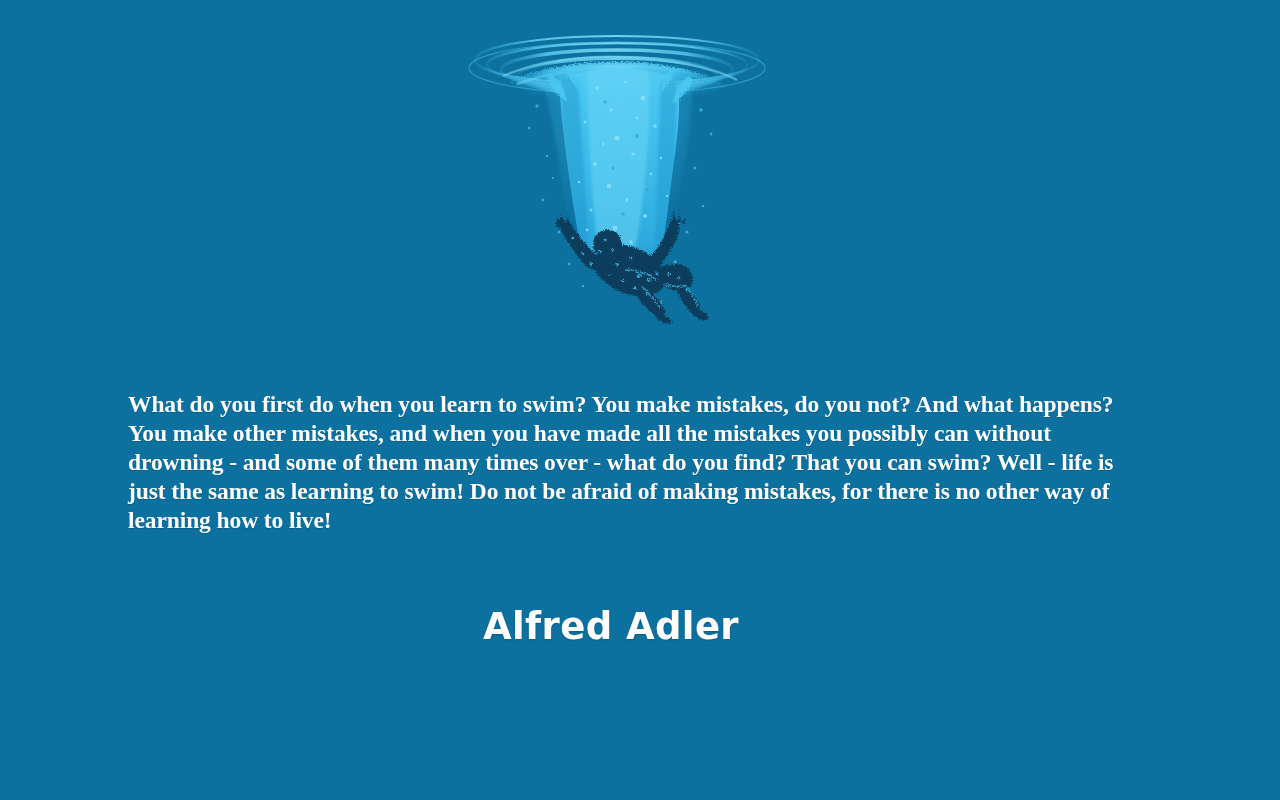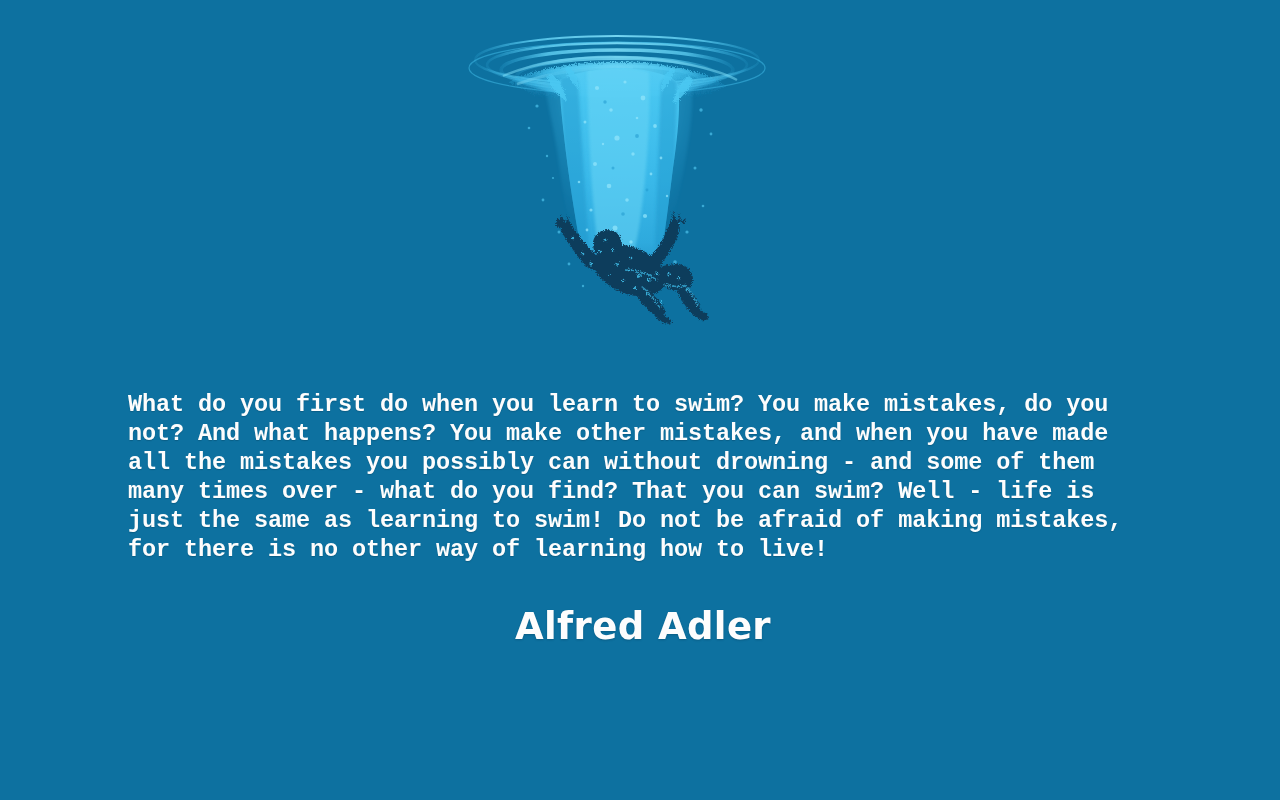--- a/index.html
+++ b/index.html
@@ -33,38 +33,37 @@
 
   
   #quote-block {
     position: absolute;
     left: 128px;
     top: 390px;
     width: 1016px;
   }
   #quote-text {
     color: #fdfdfd;
-    font-family: Liberation Mono, monospace;
+    font-family: Liberation Serif, serif;
     font-size: 23.5px;
     font-weight: bold;
     line-height: 29px;
     letter-spacing: -0.1px;
     text-align: left;
     margin: 0;
     text-shadow: 0 1px 1px rgba(4,48,70,0.28);
   }
 
   
   #author-block {
     position: absolute;
     left: 0;
     top: 605px;
     width: 1222px;
     text-align: center;
-    margin-left: 32px;
   }
   #author-name {
     display: inline-block;
     color: #fdfdfd;
     font-family: "DejaVu Sans", "Liberation Sans", sans-serif;
     font-size: 37px;
     font-weight: bold;
     letter-spacing: 0.4px;
     line-height: 44px;
     margin: 0;

